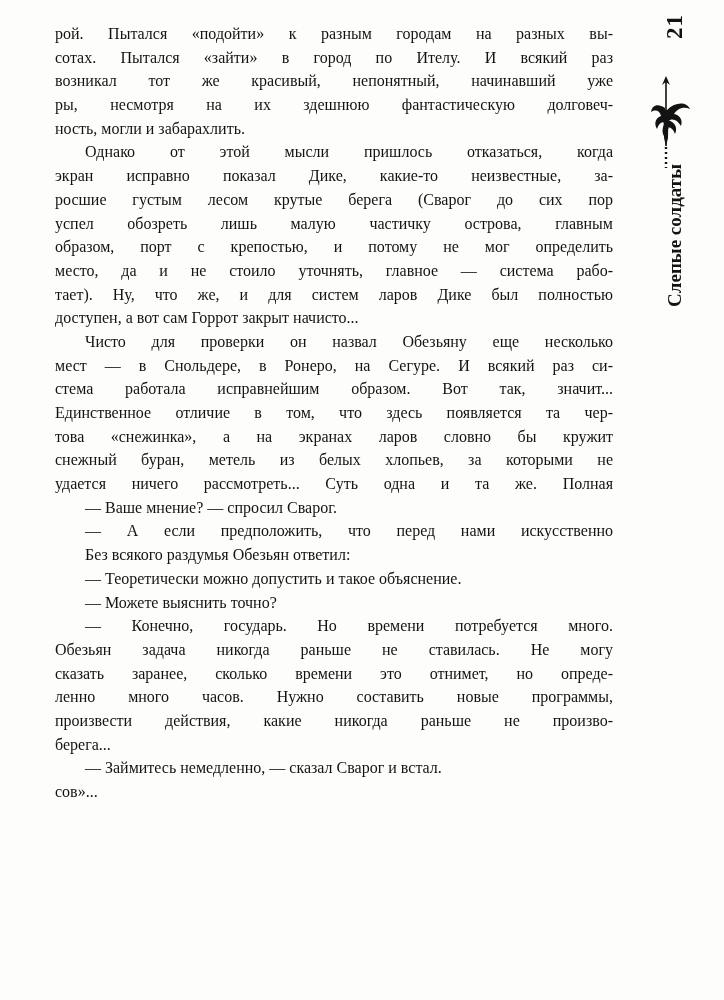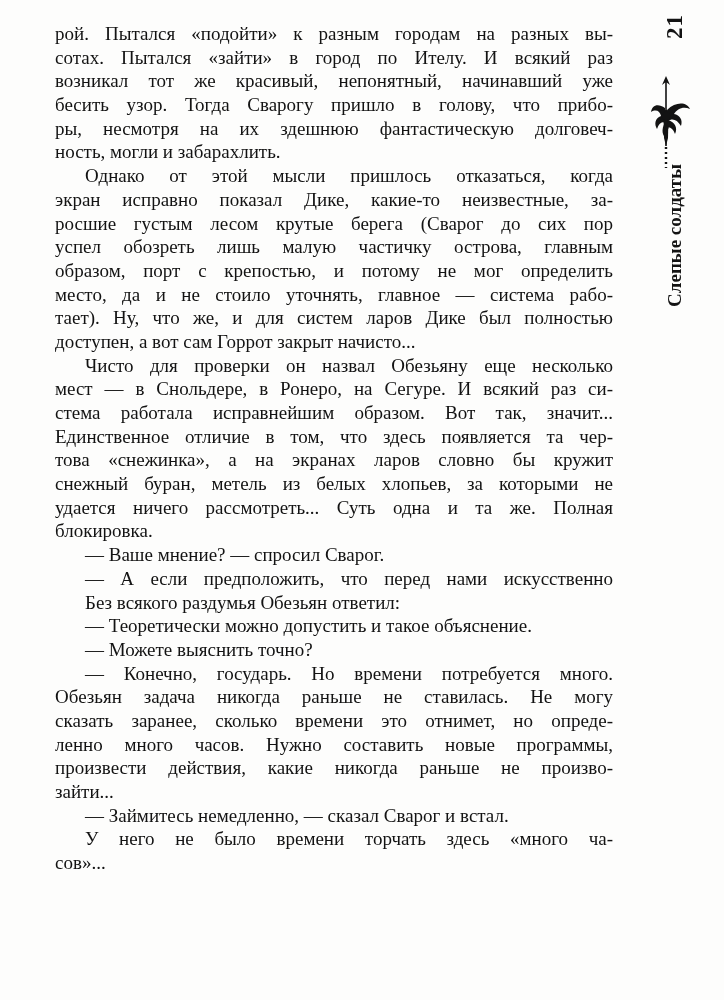--- a/index.html
+++ b/index.html
@@ -14,21 +14,21 @@
     background: #fdfdfc;
     overflow: hidden;
     font-family: "Liberation Serif", "DejaVu Serif", serif;
     color: #131313;
   }
   .text-block {
     position: absolute;
     left: 55px;
     top: 22px;
     width: 558px;
-    font-size: 19px;
+    font-size: 16px;
     line-height: 23.7px;
   }
   .para {
     margin: 0;
     padding: 0;
   }
   .line {
     height: 23.7px;
     overflow: hidden;
     text-align: justify;
@@ -79,21 +79,20 @@
 </head>
 <body>
 
 <div class="page">
 
   <div class="text-block">
       <div class="para">
         <div class="line">рой. Пытался «подойти» к разным городам на разных вы-</div>
         <div class="line">сотах. Пытался «зайти» в город по Ителу. И всякий раз</div>
         <div class="line">возникал тот же красивый, непонятный, начинавший уже</div>
-        <div class="line">бесить узор. Тогда Сварогу пришло в голову, что прибо-</div>
         <div class="line">ры, несмотря на их здешнюю фантастическую долговеч-</div>
         <div class="line last">ность, могли и забарахлить.</div>
       </div>
       <div class="para">
         <div class="line indent">Однако от этой мысли пришлось отказаться, когда</div>
         <div class="line">экран исправно показал Дике, какие-то неизвестные, за-</div>
         <div class="line">росшие густым лесом крутые берега (Сварог до сих пор</div>
         <div class="line">успел обозреть лишь малую частичку острова, главным</div>
         <div class="line">образом, порт с крепостью, и потому не мог определить</div>
         <div class="line">место, да и не стоило уточнять, главное — система рабо-</div>
@@ -101,21 +100,20 @@
         <div class="line last">доступен, а вот сам Горрот закрыт начисто...</div>
       </div>
       <div class="para">
         <div class="line indent">Чисто для проверки он назвал Обезьяну еще несколько</div>
         <div class="line">мест — в Снольдере, в Ронеро, на Сегуре. И всякий раз си-</div>
         <div class="line">стема работала исправнейшим образом. Вот так, значит...</div>
         <div class="line">Единственное отличие в том, что здесь появляется та чер-</div>
         <div class="line">това «снежинка», а на экранах ларов словно бы кружит</div>
         <div class="line">снежный буран, метель из белых хлопьев, за которыми не</div>
         <div class="line">удается ничего рассмотреть... Суть одна и та же. Полная</div>
-        <div class="line last">блокировка.</div>
       </div>
       <div class="para">
         <div class="line last indent">— Ваше мнение? — спросил Сварог.</div>
       </div>
       <div class="para">
         <div class="line indent">— А если предположить, что перед нами искусственно</div>
       </div>
       <div class="para">
         <div class="line last indent">Без всякого раздумья Обезьян ответил:</div>
       </div>
@@ -124,27 +122,26 @@
       </div>
       <div class="para">
         <div class="line last indent">— Можете выяснить точно?</div>
       </div>
       <div class="para">
         <div class="line indent">— Конечно, государь. Но времени потребуется много.</div>
         <div class="line">Обезьян задача никогда раньше не ставилась. Не могу</div>
         <div class="line">сказать заранее, сколько времени это отнимет, но опреде-</div>
         <div class="line">ленно много часов. Нужно составить новые программы,</div>
         <div class="line">произвести действия, какие никогда раньше не произво-</div>
-        <div class="line last">зайти...</div>
+        <div class="line last">берега...</div>
       </div>
       <div class="para">
         <div class="line last indent">— Займитесь немедленно, — сказал Сварог и встал.</div>
       </div>
       <div class="para">
-        <div class="line indent">У него не было времени торчать здесь «много ча-</div>
         <div class="line last">сов»...</div>
       </div>
     </div>
 
   <div class="margin-col">
 
     <div class="page-number vtext">21</div>
 
     <svg class="ornament" viewBox="0 0 44 94" xmlns="http://www.w3.org/2000/svg" aria-hidden="true">
 

